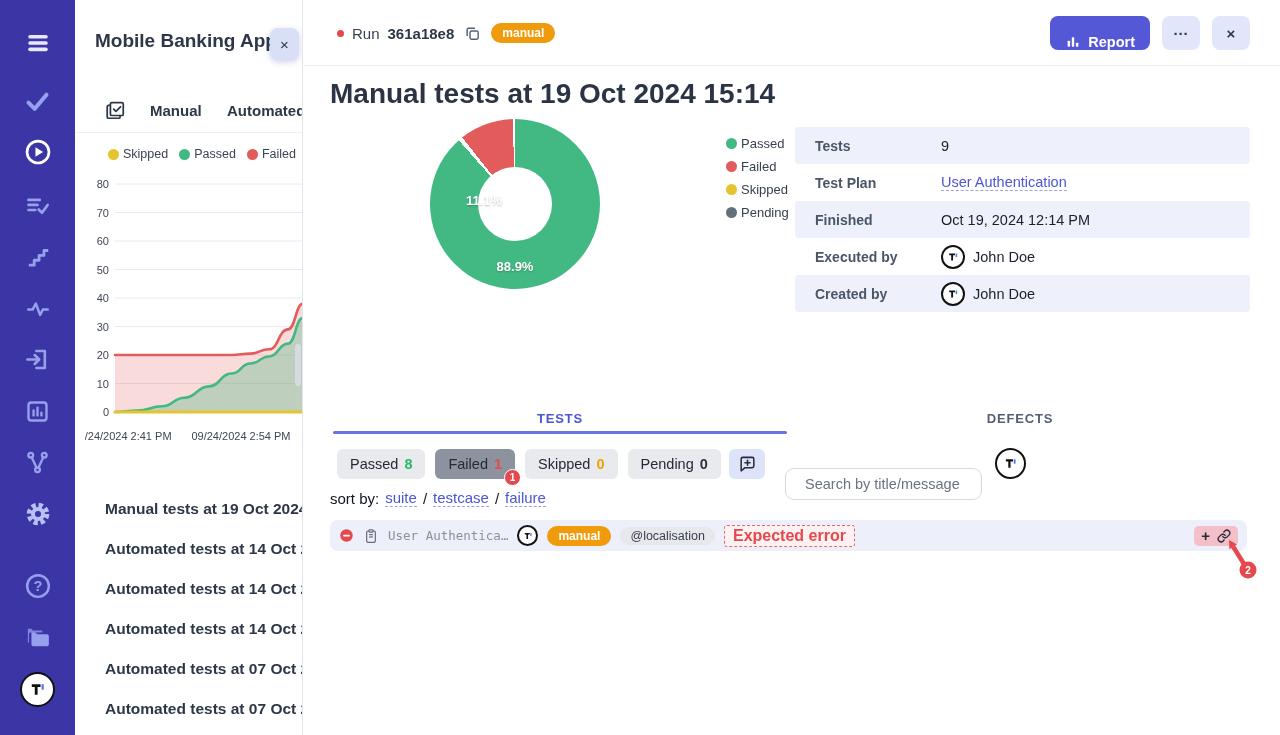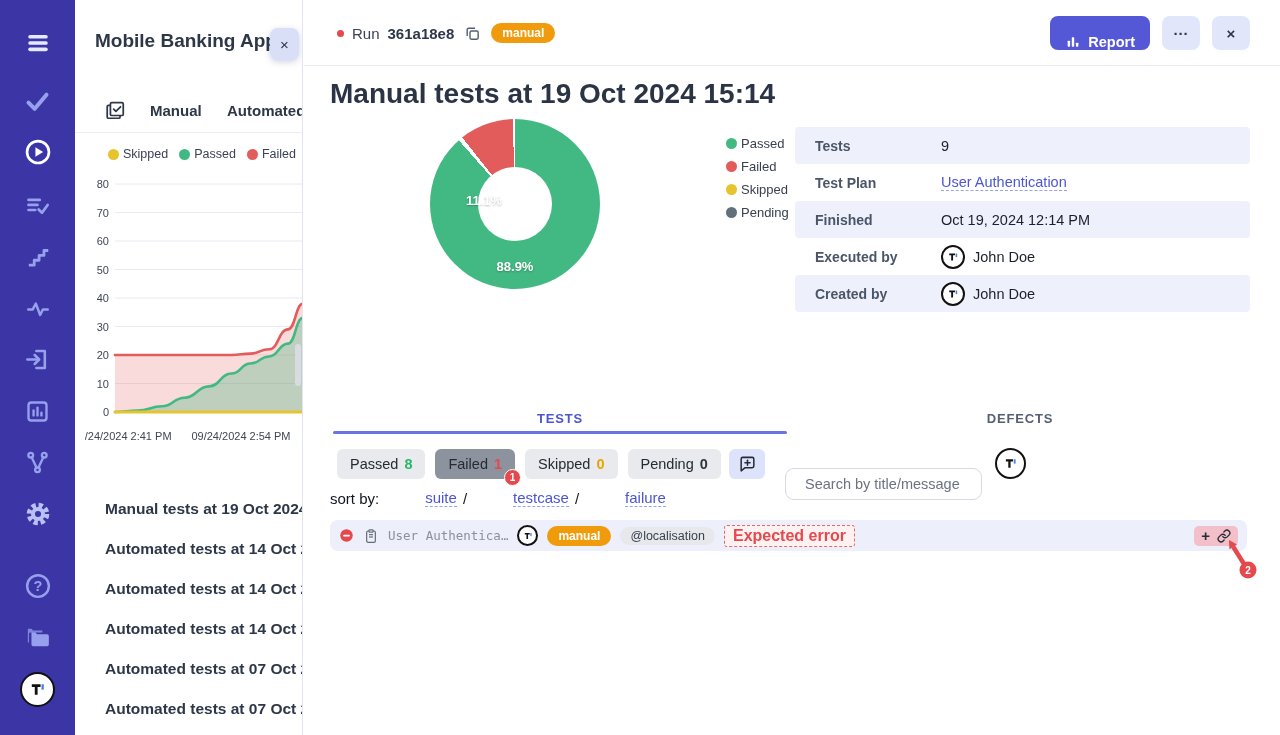--- a/index.html
+++ b/index.html
@@ -82,21 +82,21 @@
   .cnt-dark { color:#2b3240; font-weight:600; }
   .fbadge { position:absolute; right:-6px; bottom:-7px; width:17px; height:17px; border-radius:50%; background:#e5484d; border:1.5px solid #fff; color:#fff; font-size:10px; font-weight:700; display:flex; align-items:center; justify-content:center; }
   .btn-comment { position:absolute; left:425px; top:449px; width:36px; height:30px; background:#dde3fa; border:none; border-radius:6px; cursor:pointer; display:flex; align-items:center; justify-content:center; }
   .searchbox { position:absolute; left:481px; top:448px; width:197px; height:32px; border:1px solid #d5d9e2; border-radius:9px; display:flex; align-items:center; gap:8px; padding:0 11px; background:#fff;margin-top:20px; }
   .searchbox input { border:none; outline:none; flex:1; font-size:14.5px; font-family:inherit; color:#2d3748; background:transparent; }
   .searchbox input::placeholder { color:#6b7280; }
   .filter-avatar { position:absolute; left:691px; top:448px; }
 
   
   .sort-row { position:absolute; left:26px; top:489px; font-size:15px; color:#10161f; display:flex; gap:6px; align-items:center; }
-  .sort-link { color:#4c56d0; border-bottom:1.5px dashed #9aa3e8; cursor:pointer; background:none; border-top:none;border-left:none;border-right:none; font-family:inherit; font-size:15px; padding:0;margin-left:40px; }
+  .sort-link { color:#4c56d0; border-bottom:1.5px dashed #9aa3e8; cursor:pointer; background:none; border-top:none;border-left:none;border-right:none; font-family:inherit; font-size:15px; padding:0; }
 
   
   .test-row { position:absolute; left:26px; top:520px; width:917px; height:31px; background:#edf0fa; border-radius:8px; display:flex; align-items:center; gap:9px; padding:0 9px; cursor:pointer; }
   .suite-name { font-family:"DejaVu Sans Mono", monospace; font-size:12.5px; color:#8b909c; white-space:nowrap; }
   .test-title { font-size:15px; font-weight:700; color:#10161f; white-space:nowrap; }
   .tag-pill { background:#e7e8ec; color:#394050; font-size:12.5px; border-radius:10px; padding:2px 10px; }
   .err-pill { color:#e5484d; font-size:16px; font-weight:600; border:1px dashed #e5686c; background:#fdf1f1; border-radius:3px; padding:1px 8px; }
   .row-spacer { flex:1; }
   .row-actions { background:#f3bfc8; border-radius:5px; height:20px; display:flex; align-items:center; gap:7px; padding:0 7px; }
   .act-plus { font-size:15px; font-weight:700; color:#262b35; line-height:1; background:none; border:none; cursor:pointer; font-family:inherit; }

